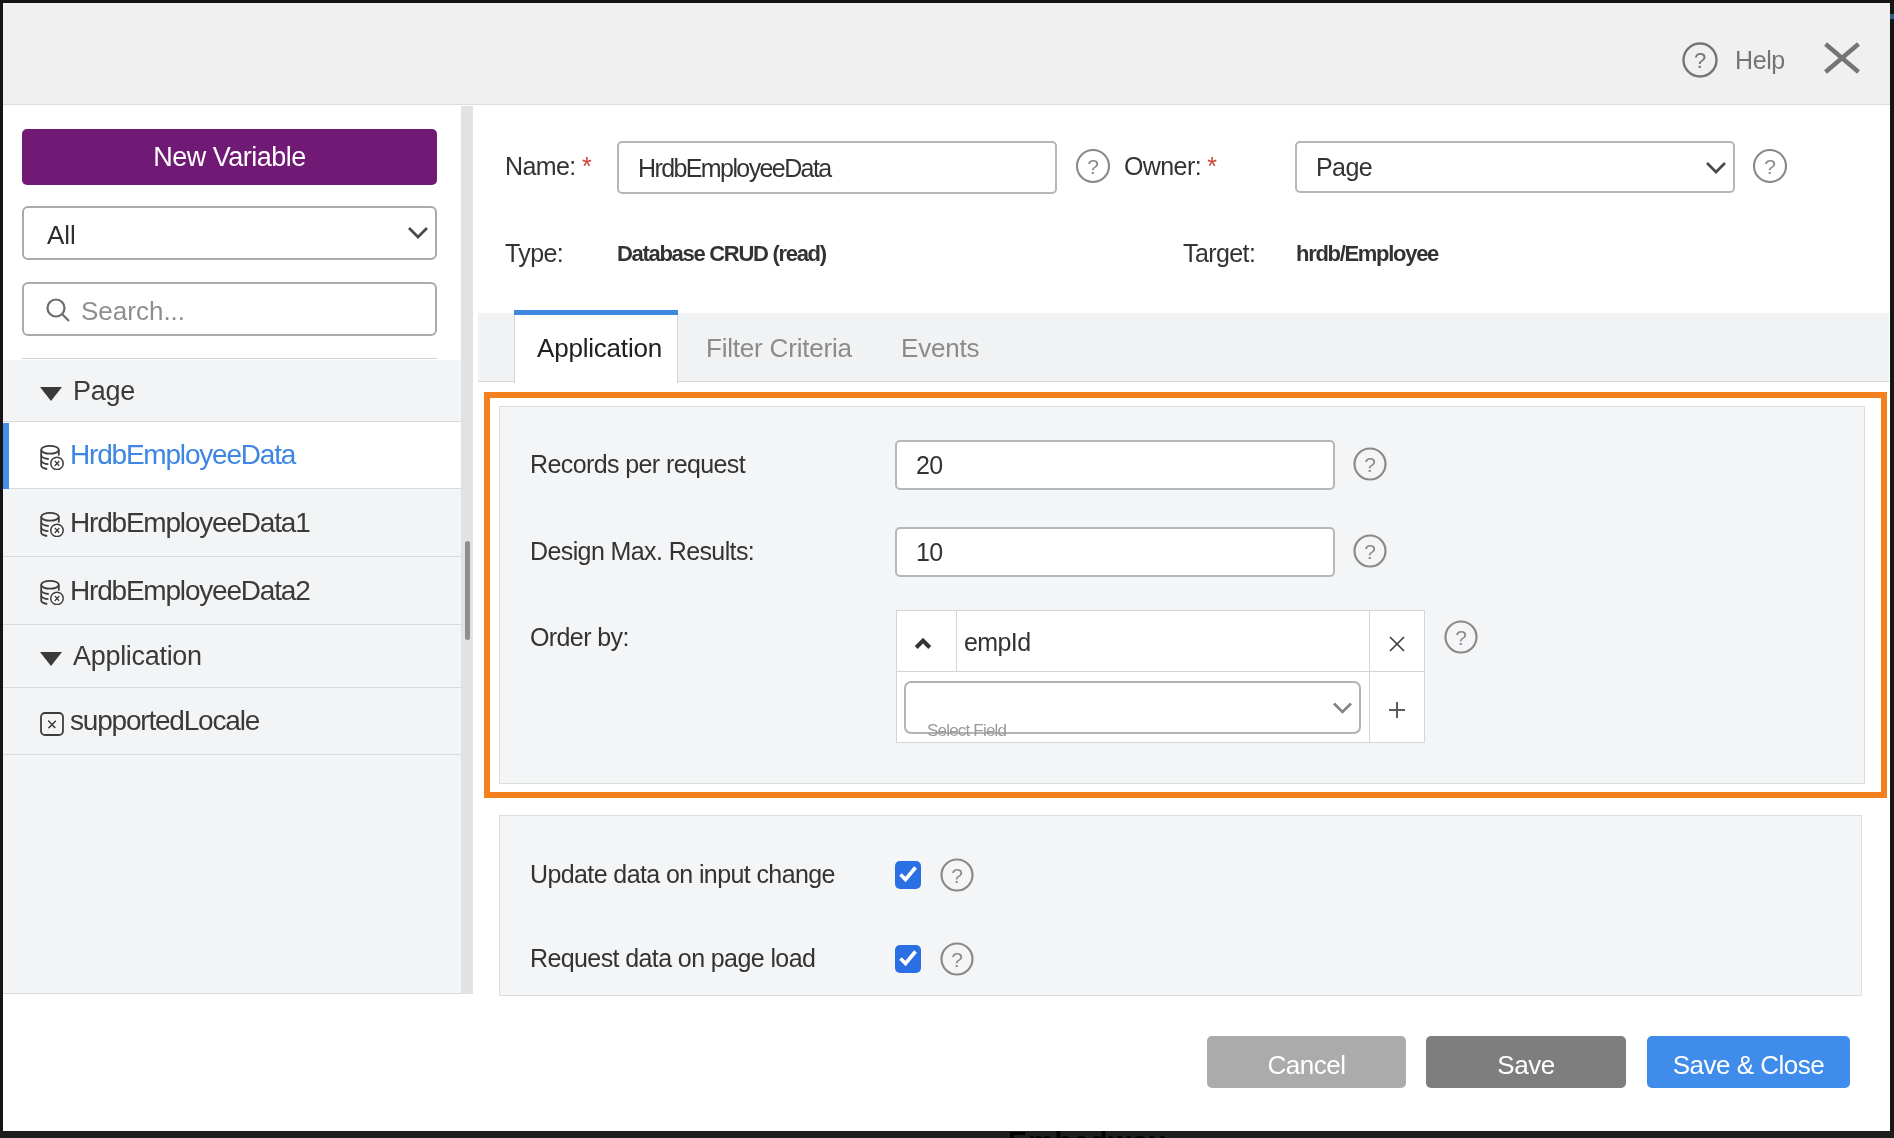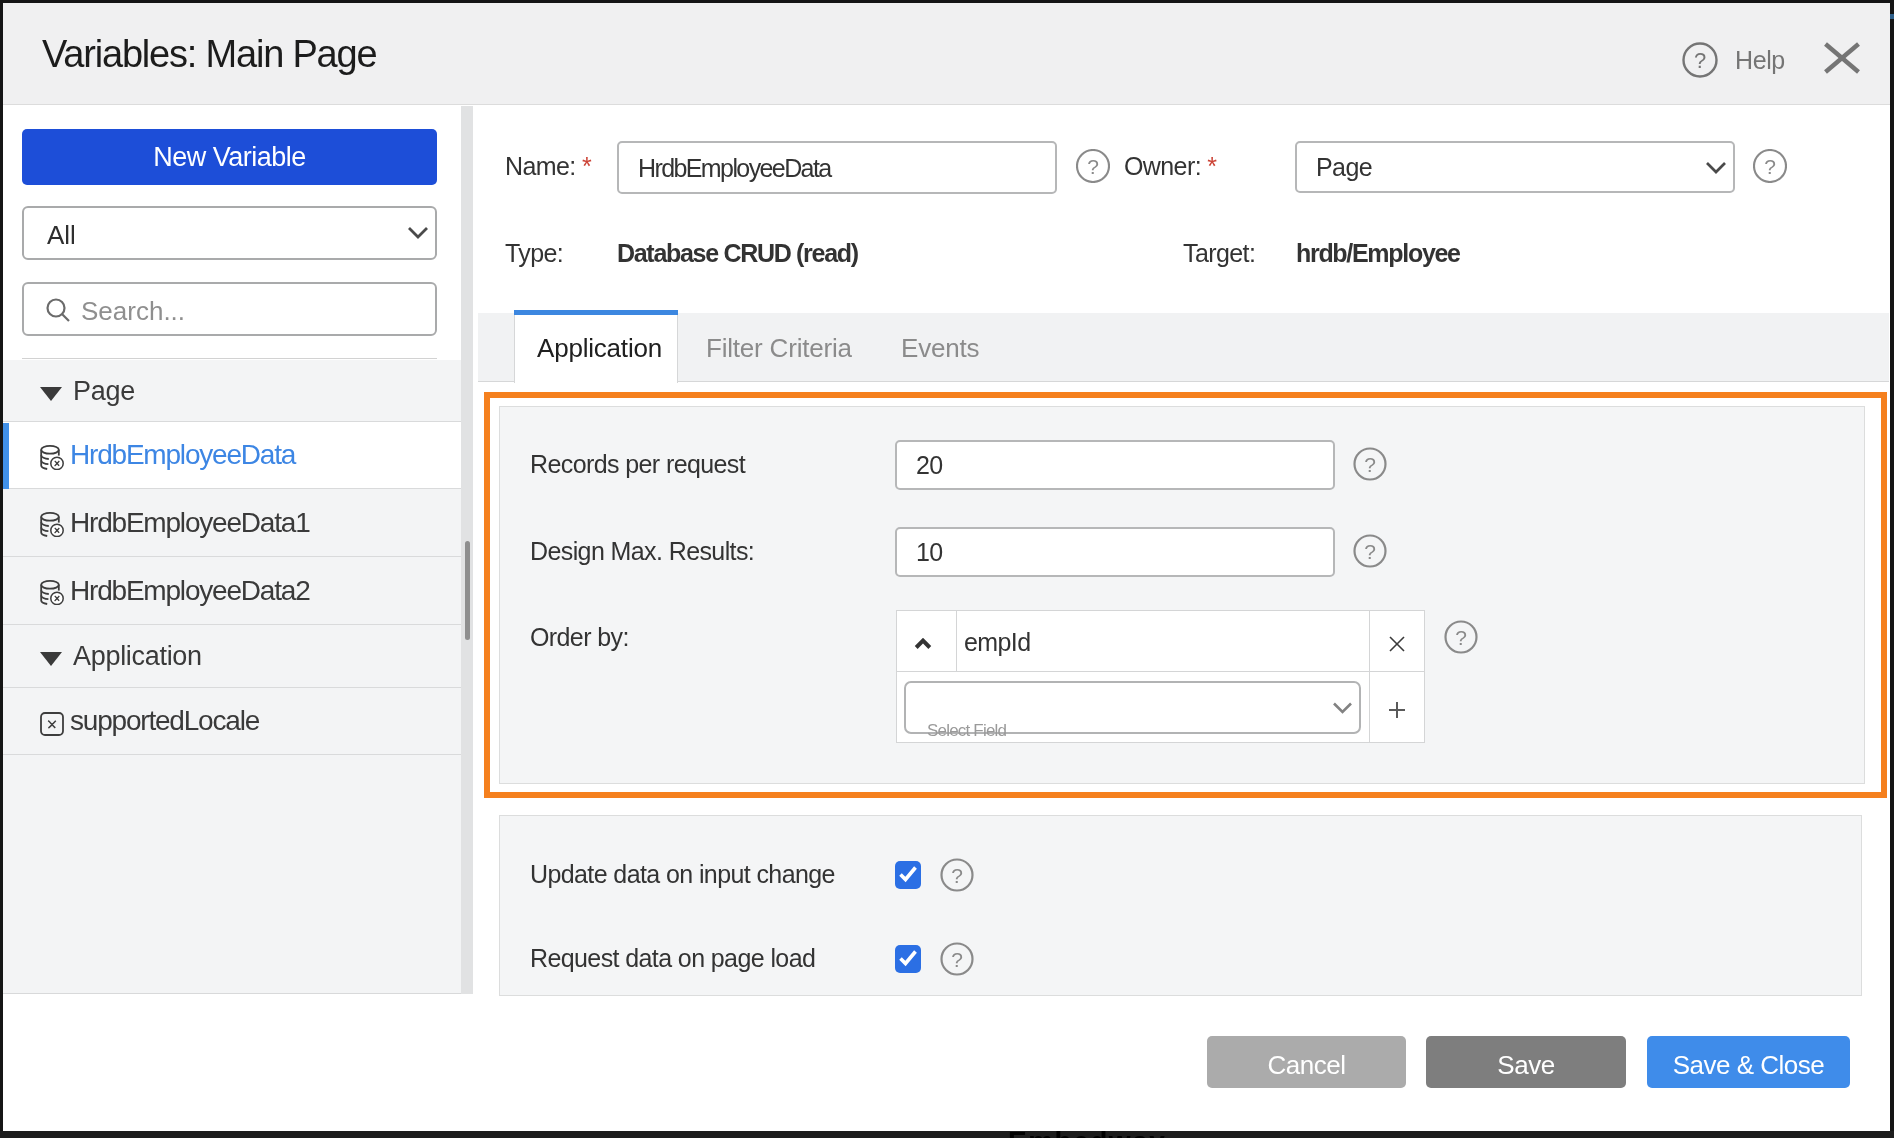--- a/index.html
+++ b/index.html
@@ -7,39 +7,39 @@
   html,body { width:1894px; height:1138px; overflow:hidden; }
   body { background:#151515; font-family:"Liberation Sans", sans-serif; }
   #stage { position:absolute; left:0; top:0; width:1894px; height:1138px; opacity:0.999; }
   .abs { position:absolute; }
   .dialog { left:3px; top:3px; width:1887px; height:1128px; background:#fff; }
   .hdr { left:3px; top:3px; width:1887px; height:102px; background:#f0f0f1; border-bottom:1px solid #dcdcdc; }
   .title { left:42px; top:33px; font-size:38px; color:#1c1c1c; letter-spacing:-1.2px; }
   .helptxt { left:1735px; top:46px; font-size:25px; letter-spacing:-0.4px; color:#757575; }
   
   .sb-top { left:3px; top:106px; width:458px; height:254px; background:#fff; }
-  .btn-new { left:22px; top:129px; width:415px; height:56px; background:#1d4ed8; border-radius:5px; color:#fff; font-size:27px; letter-spacing:-0.5px; text-align:center; line-height:56px; }
+  .btn-new { left:22px; top:129px; width:415px; height:56px; background:#701a75; border-radius:5px; color:#fff; font-size:27px; letter-spacing:-0.5px; text-align:center; line-height:56px; }
   .sel-all { left:22px; top:206px; width:415px; height:54px; border:2px solid #a9aaab; border-radius:6px; background:#fff; }
   .sel-all span { position:absolute; left:23px; top:12px; font-size:26px; color:#2f2f2f; }
   .search { left:22px; top:282px; width:415px; height:54px; border:2px solid #a9aaab; border-radius:6px; background:#fff; }
   .search span { position:absolute; left:57px; top:12px; font-size:26px; color:#8f8f8f; }
   .sb-list { left:3px; top:360px; width:458px; height:634px; background:#f3f4f5; border-bottom:1px solid #d8d9da; }
   .row { position:absolute; left:3px; width:458px; border-bottom:1px solid #d9dadb; }
   .row .lbl { position:absolute; left:67px; font-size:28px; letter-spacing:-1.2px; color:#3a3a3a; }
   .row .hdl { position:absolute; left:70px; font-size:27px; letter-spacing:-0.3px; color:#3a3a3a; }
   .tri { position:absolute; width:0; height:0; border-left:11px solid transparent; border-right:11px solid transparent; border-top:14px solid #3a3a3a; }
   .gutter { left:461px; top:106px; width:12px; height:888px; background:#e1e2e3; }
   .thumb { left:465px; top:541px; width:5px; height:99px; background:#8e8e8e; border-radius:2.5px; }
   
   .main { left:473px; top:106px; width:1417px; height:1025px; background:#fff; }
   .flabel { position:absolute; font-size:25px; letter-spacing:-0.6px; color:#333; line-height:29px; }
   .star { color:#cc4437; }
   .input { position:absolute; background:#fff; border:2px solid #b6b7b8; border-radius:5px; font-size:25px; letter-spacing:-0.6px; color:#333; }
   .input span { position:absolute; left:19px; top:50%; transform:translateY(-50%); }
-  .bold { font-weight:bold; font-size:25px; letter-spacing:-1.3px; }
+  .bold { font-weight:bold; font-size:22px; letter-spacing:-1.3px; }
   
   .tabbar { left:478px; top:313px; width:1411px; height:69px; background:#f1f2f3; border-bottom:1px solid #d6d7d8; }
   .tabactive { left:514px; top:310px; width:164px; height:73px; background:#fff; border-left:1px solid #d6d7d8; border-right:1px solid #d6d7d8; }
   .tabblue { left:514px; top:310px; width:164px; height:5px; background:#3c87e0; }
   .tabtxt { position:absolute; top:333px; font-size:26px; letter-spacing:-0.2px; line-height:30px; }
   
   .orange { left:484px; top:392px; width:1403px; height:406px; border:6px solid #f5801e; }
   .sec1 { left:499px; top:406px; width:1366px; height:378px; background:#f4f5f6; border:1px solid #dcdddd; }
   .sec2 { left:499px; top:815px; width:1363px; height:181px; background:#f4f5f6; border:1px solid #dcdddd; }
   .qicon { position:absolute; width:34px; height:34px; }
@@ -60,21 +60,20 @@
         <path d="M1.2 10.2 C1.2 12.2 4.8 13.8 8.8 14" fill="none" stroke="#3d3d3d" stroke-width="1.8"></path>
         <path d="M1.2 15.4 C1.2 17.4 4.6 19 8.4 19.2" fill="none" stroke="#3d3d3d" stroke-width="1.8"></path>
         <circle cx="17" cy="18.4" r="6.2" fill="#fff" stroke="#3d3d3d" stroke-width="1.5"></circle>
         <path d="M14.7 16 C15.6 16.6 18 19.7 19.2 20.8 M19.3 16 C18 17.4 15.8 20 14.6 20.9" fill="none" stroke="#3d3d3d" stroke-width="1.3"></path>
       </g>
     </defs>
   </svg>
   <div class="abs dialog"></div>
 
   <div class="abs hdr"></div>
-  <div class="abs title">Variables: Main Page</div>
   <svg class="abs" style="left:1682px; top:42px;" width="36" height="36" viewBox="0 0 36 36">
     <circle cx="18" cy="18" r="16.5" fill="none" stroke="#757575" stroke-width="2.4"></circle>
     <text x="18" y="26" text-anchor="middle" font-size="22" fill="#757575" font-family="Liberation Sans">?</text>
   </svg>
   <div class="abs helptxt">Help</div>
   <svg class="abs" style="left:1823px; top:42px;" width="38" height="32" viewBox="0 0 38 32">
     <line x1="2.5" y1="2" x2="35.5" y2="30" stroke="#757575" stroke-width="4.4"></line>
     <line x1="35.5" y1="2" x2="2.5" y2="30" stroke="#757575" stroke-width="4.4"></line>
   </svg>
 

